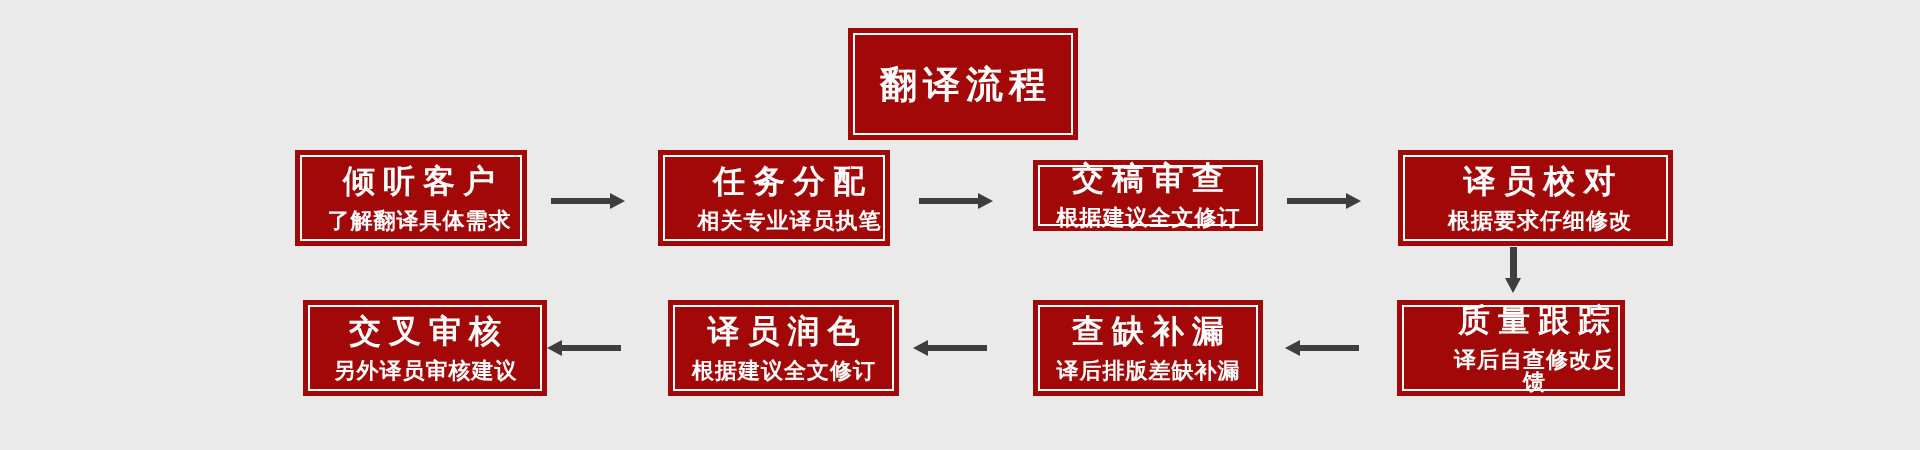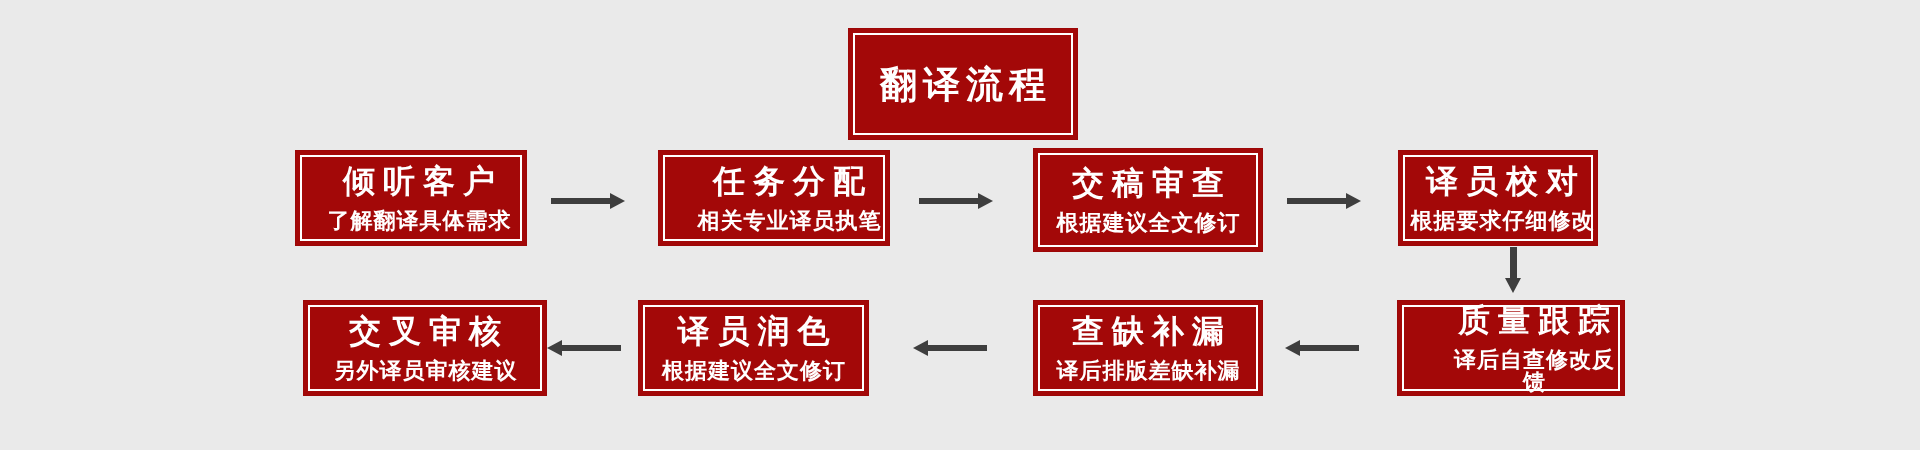--- a/index.html
+++ b/index.html
@@ -75,41 +75,41 @@
   <div class="box step" style="left:295px; top:150px; width:232px; height:96px;padding-left:16px;">
     <span class="box-title">倾听客户</span>
     <span class="box-subtitle">了解翻译具体需求</span>
   </div>
 
   <div class="box step" style="left:658px; top:150px; width:232px; height:96px;padding-left:30px;">
     <span class="box-title">任务分配</span>
     <span class="box-subtitle">相关专业译员执笔</span>
   </div>
 
-  <div class="box step" style="left:1033px; top:148px; width:230px; height:104px;">
+  <div class="box step" style="left:1033px; top:160px; width:230px; height:71px;">
     <span class="box-title">交稿审查</span>
     <span class="box-subtitle">根据建议全文修订</span>
   </div>
 
-  <div class="box step" style="left:1398px; top:150px; width:200px; height:96px;padding-left:8px;">
+  <div class="box step" style="left:1398px; top:150px; width:275px; height:96px;padding-left:8px;">
     <span class="box-title">译员校对</span>
     <span class="box-subtitle">根据要求仔细修改</span>
   </div>
 
   <div class="box step" style="left:1397px; top:300px; width:228px; height:96px;padding-left:46px;">
     <span class="box-title">质量跟踪</span>
     <span class="box-subtitle">译后自查修改反馈</span>
   </div>
 
   <div class="box step" style="left:1033px; top:300px; width:230px; height:96px;">
     <span class="box-title">查缺补漏</span>
     <span class="box-subtitle">译后排版差缺补漏</span>
   </div>
 
-  <div class="box step" style="left:638px; top:300px; width:231px; height:96px;">
+  <div class="box step" style="left:668px; top:300px; width:231px; height:96px;">
     <span class="box-title">译员润色</span>
     <span class="box-subtitle">根据建议全文修订</span>
   </div>
 
   <div class="box step" style="left:303px; top:300px; width:244px; height:96px;">
     <span class="box-title">交叉审核</span>
     <span class="box-subtitle">另外译员审核建议</span>
   </div>
 
   <svg class="arrow" style="left:551px; top:189px;" width="74" height="24">

